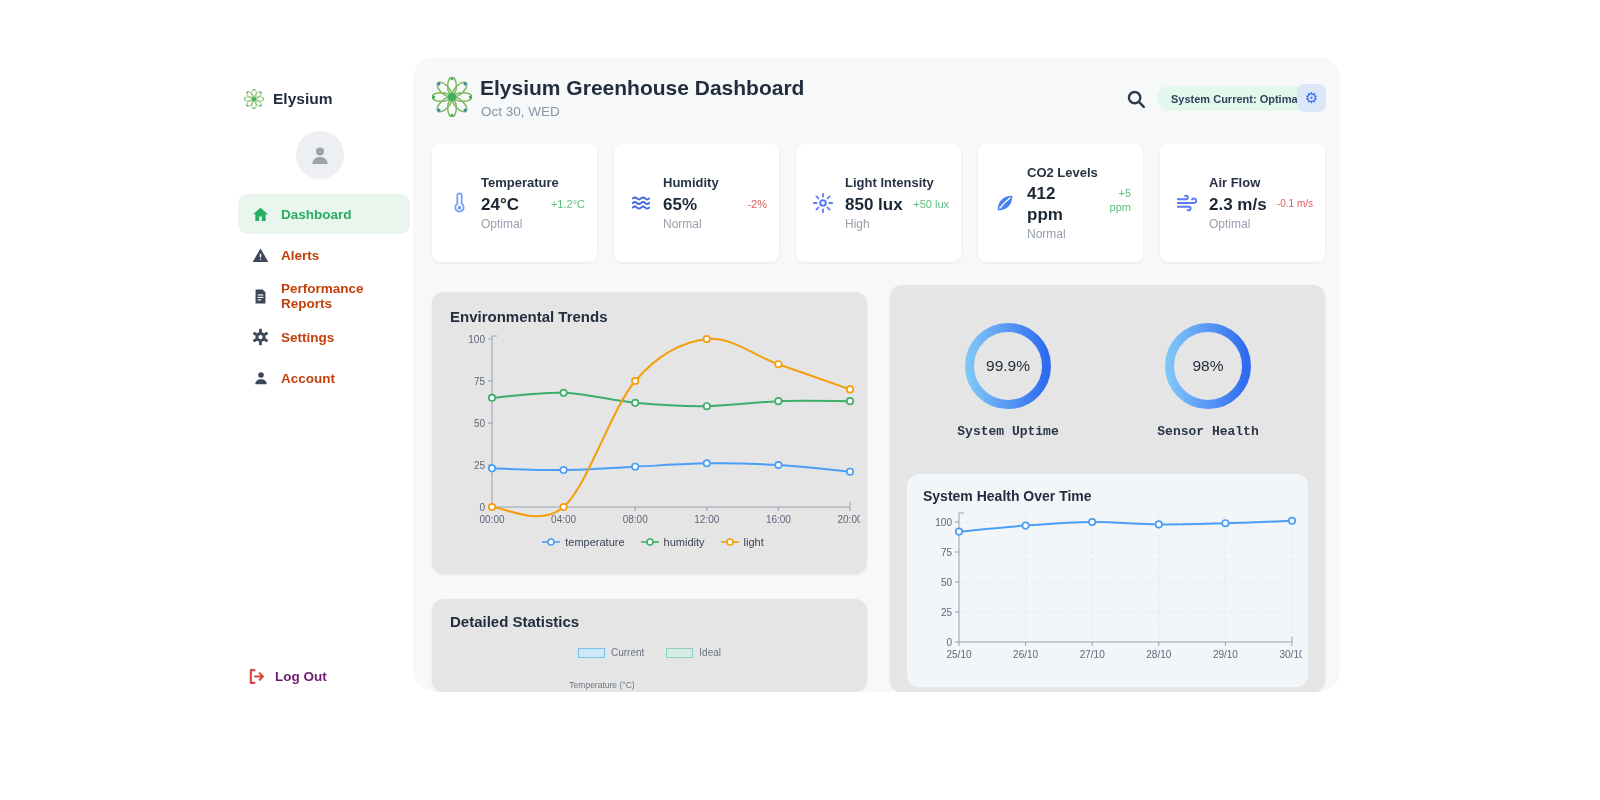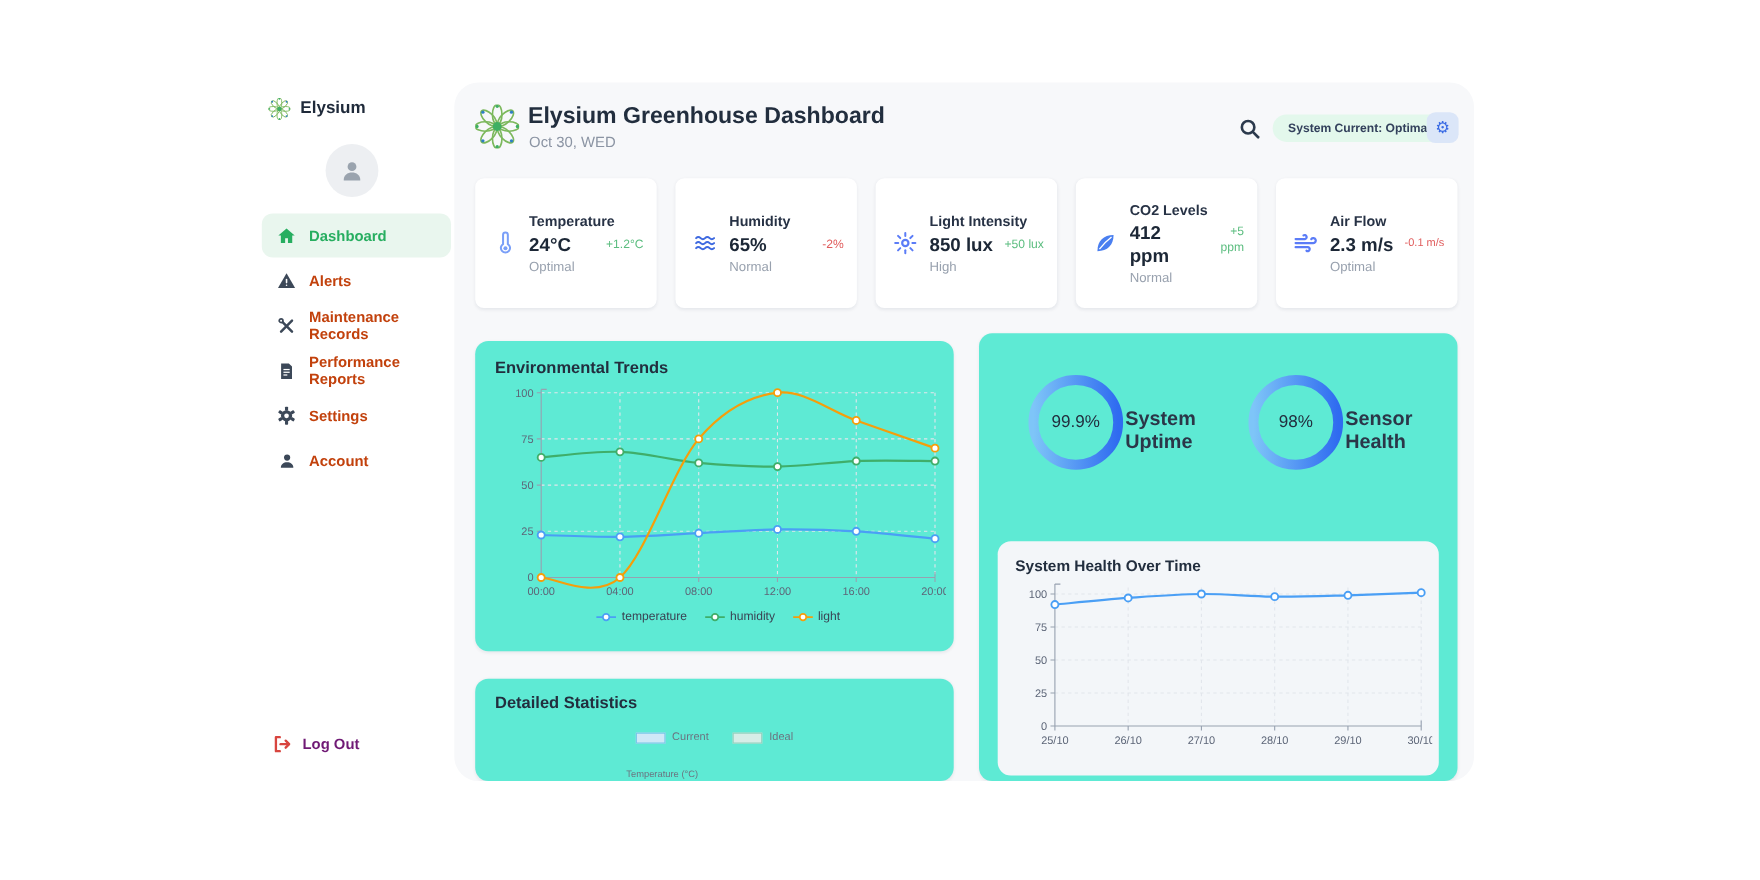--- a/index.html
+++ b/index.html
@@ -10,21 +10,21 @@
   .brand { display:flex; align-items:center; gap:9px; padding:14px 2px 0 14px; }
   .brand-name { font-size:15.5px; font-weight:700; color:#1f2a3a; }
   .avatar { position:absolute; left:66px; top:56px; width:48px; height:48px; border-radius:50%; background:#edeff2; display:flex; align-items:center; justify-content:center; }
   .nav { position:absolute; left:8px; top:119px; width:172px; display:flex; flex-direction:column; gap:1px; }
   .nav-item { display:flex; align-items:center; gap:12px; height:40px; padding:0 14px; border-radius:10px; cursor:pointer; color:#c2410c; font-size:13.5px; font-weight:700; }
   .nav-item .ni { width:17px; height:17px; flex:0 0 17px; display:flex; align-items:center; justify-content:center; }
   .nav-item.active { background:#e9f6ee; color:#27ae60; font-weight:600; }
   .logout { position:absolute; left:18px; top:593px; display:flex; align-items:center; gap:10px; color:#701a75; font-size:13.5px; font-weight:700; cursor:pointer; }
 
   
-  .panel { position:absolute; left:413px; top:75px; width:927px; height:635px; background:#f7f8fa; border-radius:22px; overflow:hidden; }
+  .panel { position:absolute; left:413px; top:57px; width:927px; height:635px; background:#f7f8fa; border-radius:22px; overflow:hidden; }
 
   .hdr-logo { position:absolute; left:19px; top:20px; }
   .hdr-title { position:absolute; left:67px; top:19px; font-size:21px; font-weight:700; color:#222e3e; }
   .hdr-date  { position:absolute; left:68px; top:47px; font-size:13.5px; color:#8b94a3; }
   .hdr-search { position:absolute; left:712px; top:31px; width:22px; height:22px; cursor:pointer; }
   .hdr-badge { position:absolute; left:744px; top:29px; height:25px; padding:0 14px; background:#e3f8ec; border-radius:13px; display:flex; align-items:center; font-size:11px; font-weight:600; color:#33415c; }
   .hdr-gear { position:absolute; left:884px; top:27px; width:29px; height:28px; background:#dbe6f8; border-radius:8px; display:flex; align-items:center; justify-content:center; cursor:pointer; font-size:15px; color:#3a6be4; }
 
   
   .stats { position:absolute; left:19px; top:87px; display:flex; gap:17px; }
@@ -35,33 +35,33 @@
   .sc-row { display:flex; justify-content:space-between; align-items:flex-start; gap:4px; }
   .sc-value { font-size:17px; font-weight:800; color:#1c2736; line-height:1.25; white-space:nowrap; }
   .sc-value.wrap { white-space:normal; }
   .sc-change { font-size:11px; line-height:1.3; padding-top:3px; text-align:right; }
   .sc-change.up { color:#5bbd7f; }
   .sc-change.down { color:#e05c5c; }
   .sc-change.nowrap { white-space:nowrap; font-size:10px; }
   .sc-status { font-size:12px; color:#98a1ae; margin-top:2px; }
 
   
-  .card { position:absolute; background:#5eead4; border-radius:12px; box-shadow:0 1px 3px rgba(20,30,50,.07); }
+  .card { position:absolute; background:#e5e5e5; border-radius:12px; box-shadow:0 1px 3px rgba(20,30,50,.07); }
   .card-title { font-size:15px; font-weight:700; color:#222e3e; }
 
   .env-card { left:19px; top:235px; width:435px; height:282px; padding:16px 11px 0 18px; }
   .legend-row { display:flex; justify-content:center; gap:16px; margin-top:3px; }
   .legend-item { display:flex; align-items:center; gap:5px; font-size:11px; color:#3a4454; }
 
   .perf-card { left:477px; top:228px; width:435px; height:407px; padding:18px 17px 0 18px; }
   .gauges { display:flex; justify-content:space-around; margin-top:18px; }
-  .gauge { width:150px; display:flex; flex-direction:row; align-items:center; }
+  .gauge { width:150px; display:flex; flex-direction:column; align-items:center; }
   .ring-wrap { position:relative; width:90px; height:90px; }
   .ring-text { position:absolute; inset:0; display:flex; align-items:center; justify-content:center; font-size:15.5px; color:#222e3e; }
-  .gauge-label { margin-top:13px; font-size:18px; font-weight:700; color:#2b3648; }
+  .gauge-label { margin-top:13px; font-size:13px; font-weight:700; color:#2b3648;font-family:Liberation Mono, monospace; }
 
   .health-sub { position:absolute; left:17px; top:189px; width:401px; height:213px; background:#f3f6f9; border-radius:12px; padding:14px 6px 0 16px; }
   .health-title { font-size:14px; font-weight:700; color:#222e3e; }
 
   .detail-card { left:19px; top:542px; width:435px; height:93px; padding:14px 18px 0 18px; }
   .dlegend { display:flex; justify-content:center; gap:22px; margin-top:17px; }
   .dlegend-item { display:flex; align-items:center; gap:6px; font-size:10px; color:#6b7480; }
   .dbox { width:27px; height:10px; }
   .dbox-current { background:#cfe8f7; border:1px solid #74c6e8; }
   .dbox-ideal { background:#d6ede7; border:1px solid #8fd0bd; }
@@ -121,30 +121,20 @@
     </div>
     <div class="nav-item">
       <span class="ni">
         <svg width="17" height="17" viewBox="0 0 24 24">
             <path d="M12 2 L23 21 H1 Z" fill="#3c4858"></path>
             <rect x="11" y="9" width="2" height="6" rx="1" fill="#fff"></rect>
             <rect x="11" y="16.5" width="2" height="2" rx="1" fill="#fff"></rect>
           </svg>
       </span>
       <span>Alerts</span>
-    </div>
-    <div class="nav-item">
-      <span class="ni">
-        <svg width="17" height="17" viewBox="0 0 24 24" fill="none" stroke="#3c4858" stroke-width="3.2" stroke-linecap="round">
-          <path d="M5 5 L19 19"></path>
-            <path d="M19 5 L5 19"></path>
-          <circle cx="5" cy="5" r="2.4" fill="#fff" stroke-width="2.2"></circle>
-        </svg>
-      </span>
-      <span>Maintenance Records</span>
     </div>
     <div class="nav-item">
       <span class="ni">
         <svg width="17" height="17" viewBox="0 0 24 24">
             <path d="M5 2 h10 l4 4 v16 H5 Z" fill="#3c4858"></path>
             <rect x="8" y="9" width="8" height="1.6" fill="#fff"></rect>
             <rect x="8" y="12.5" width="8" height="1.6" fill="#fff"></rect>
             <rect x="8" y="16" width="5" height="1.6" fill="#fff"></rect>
           </svg>
       </span>

